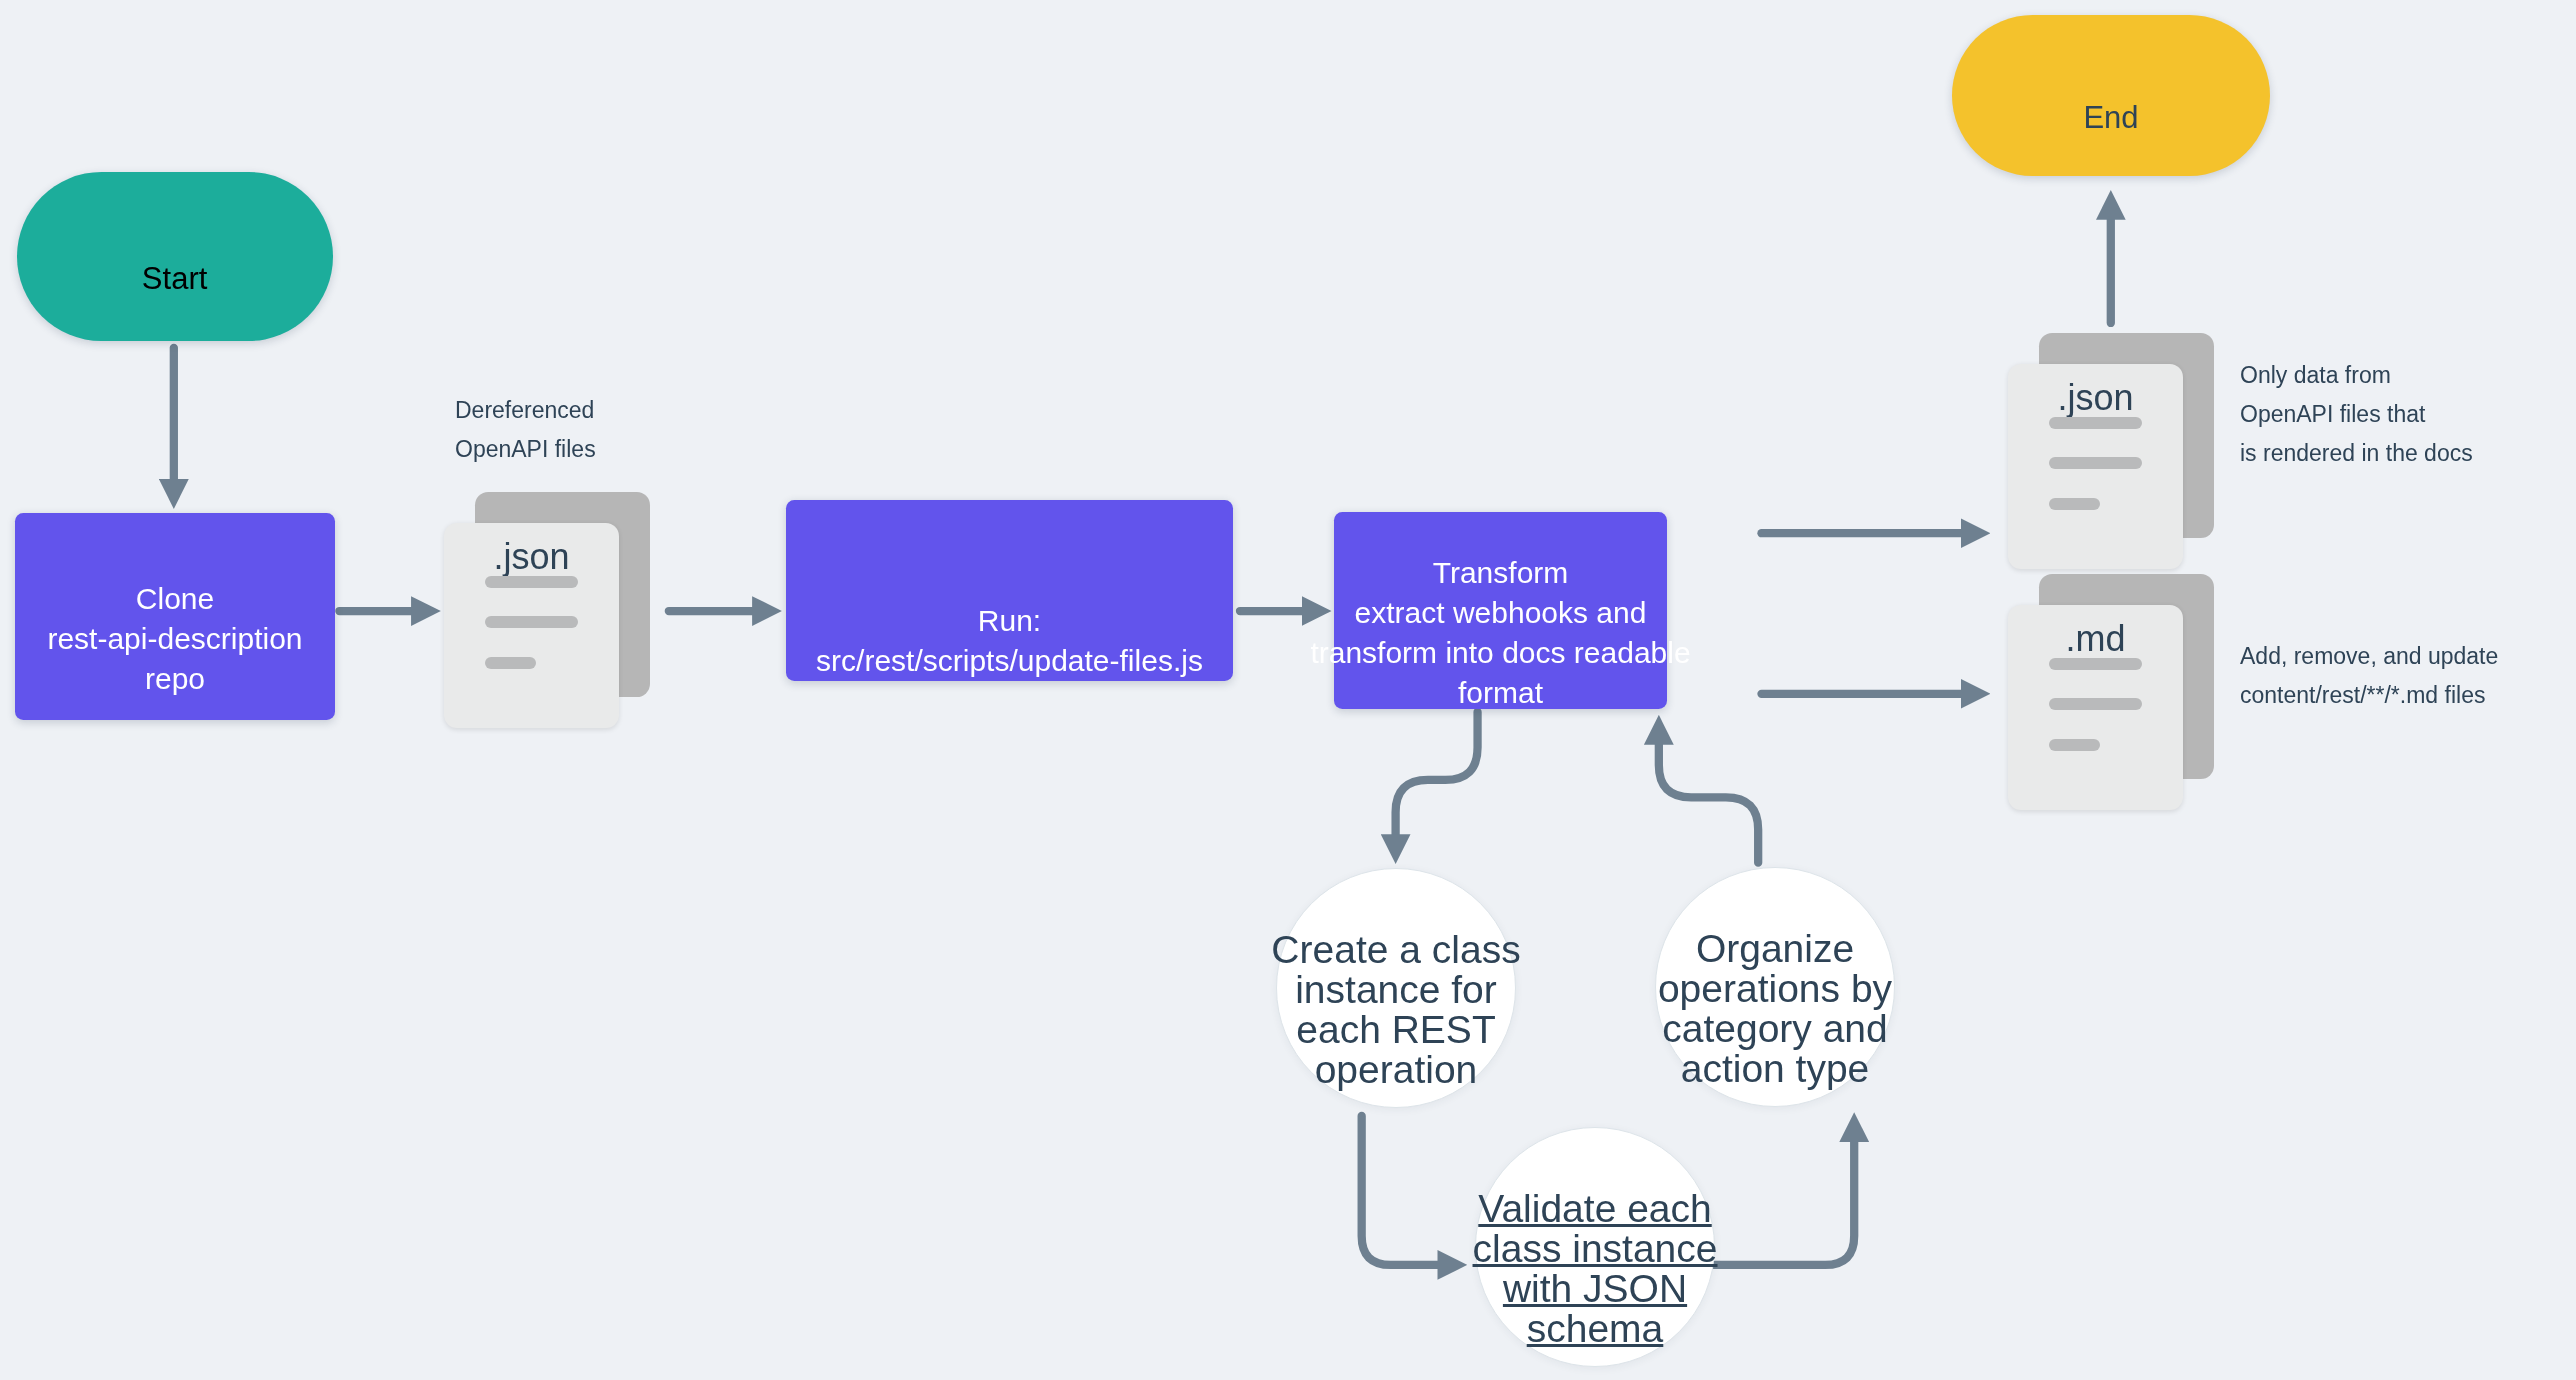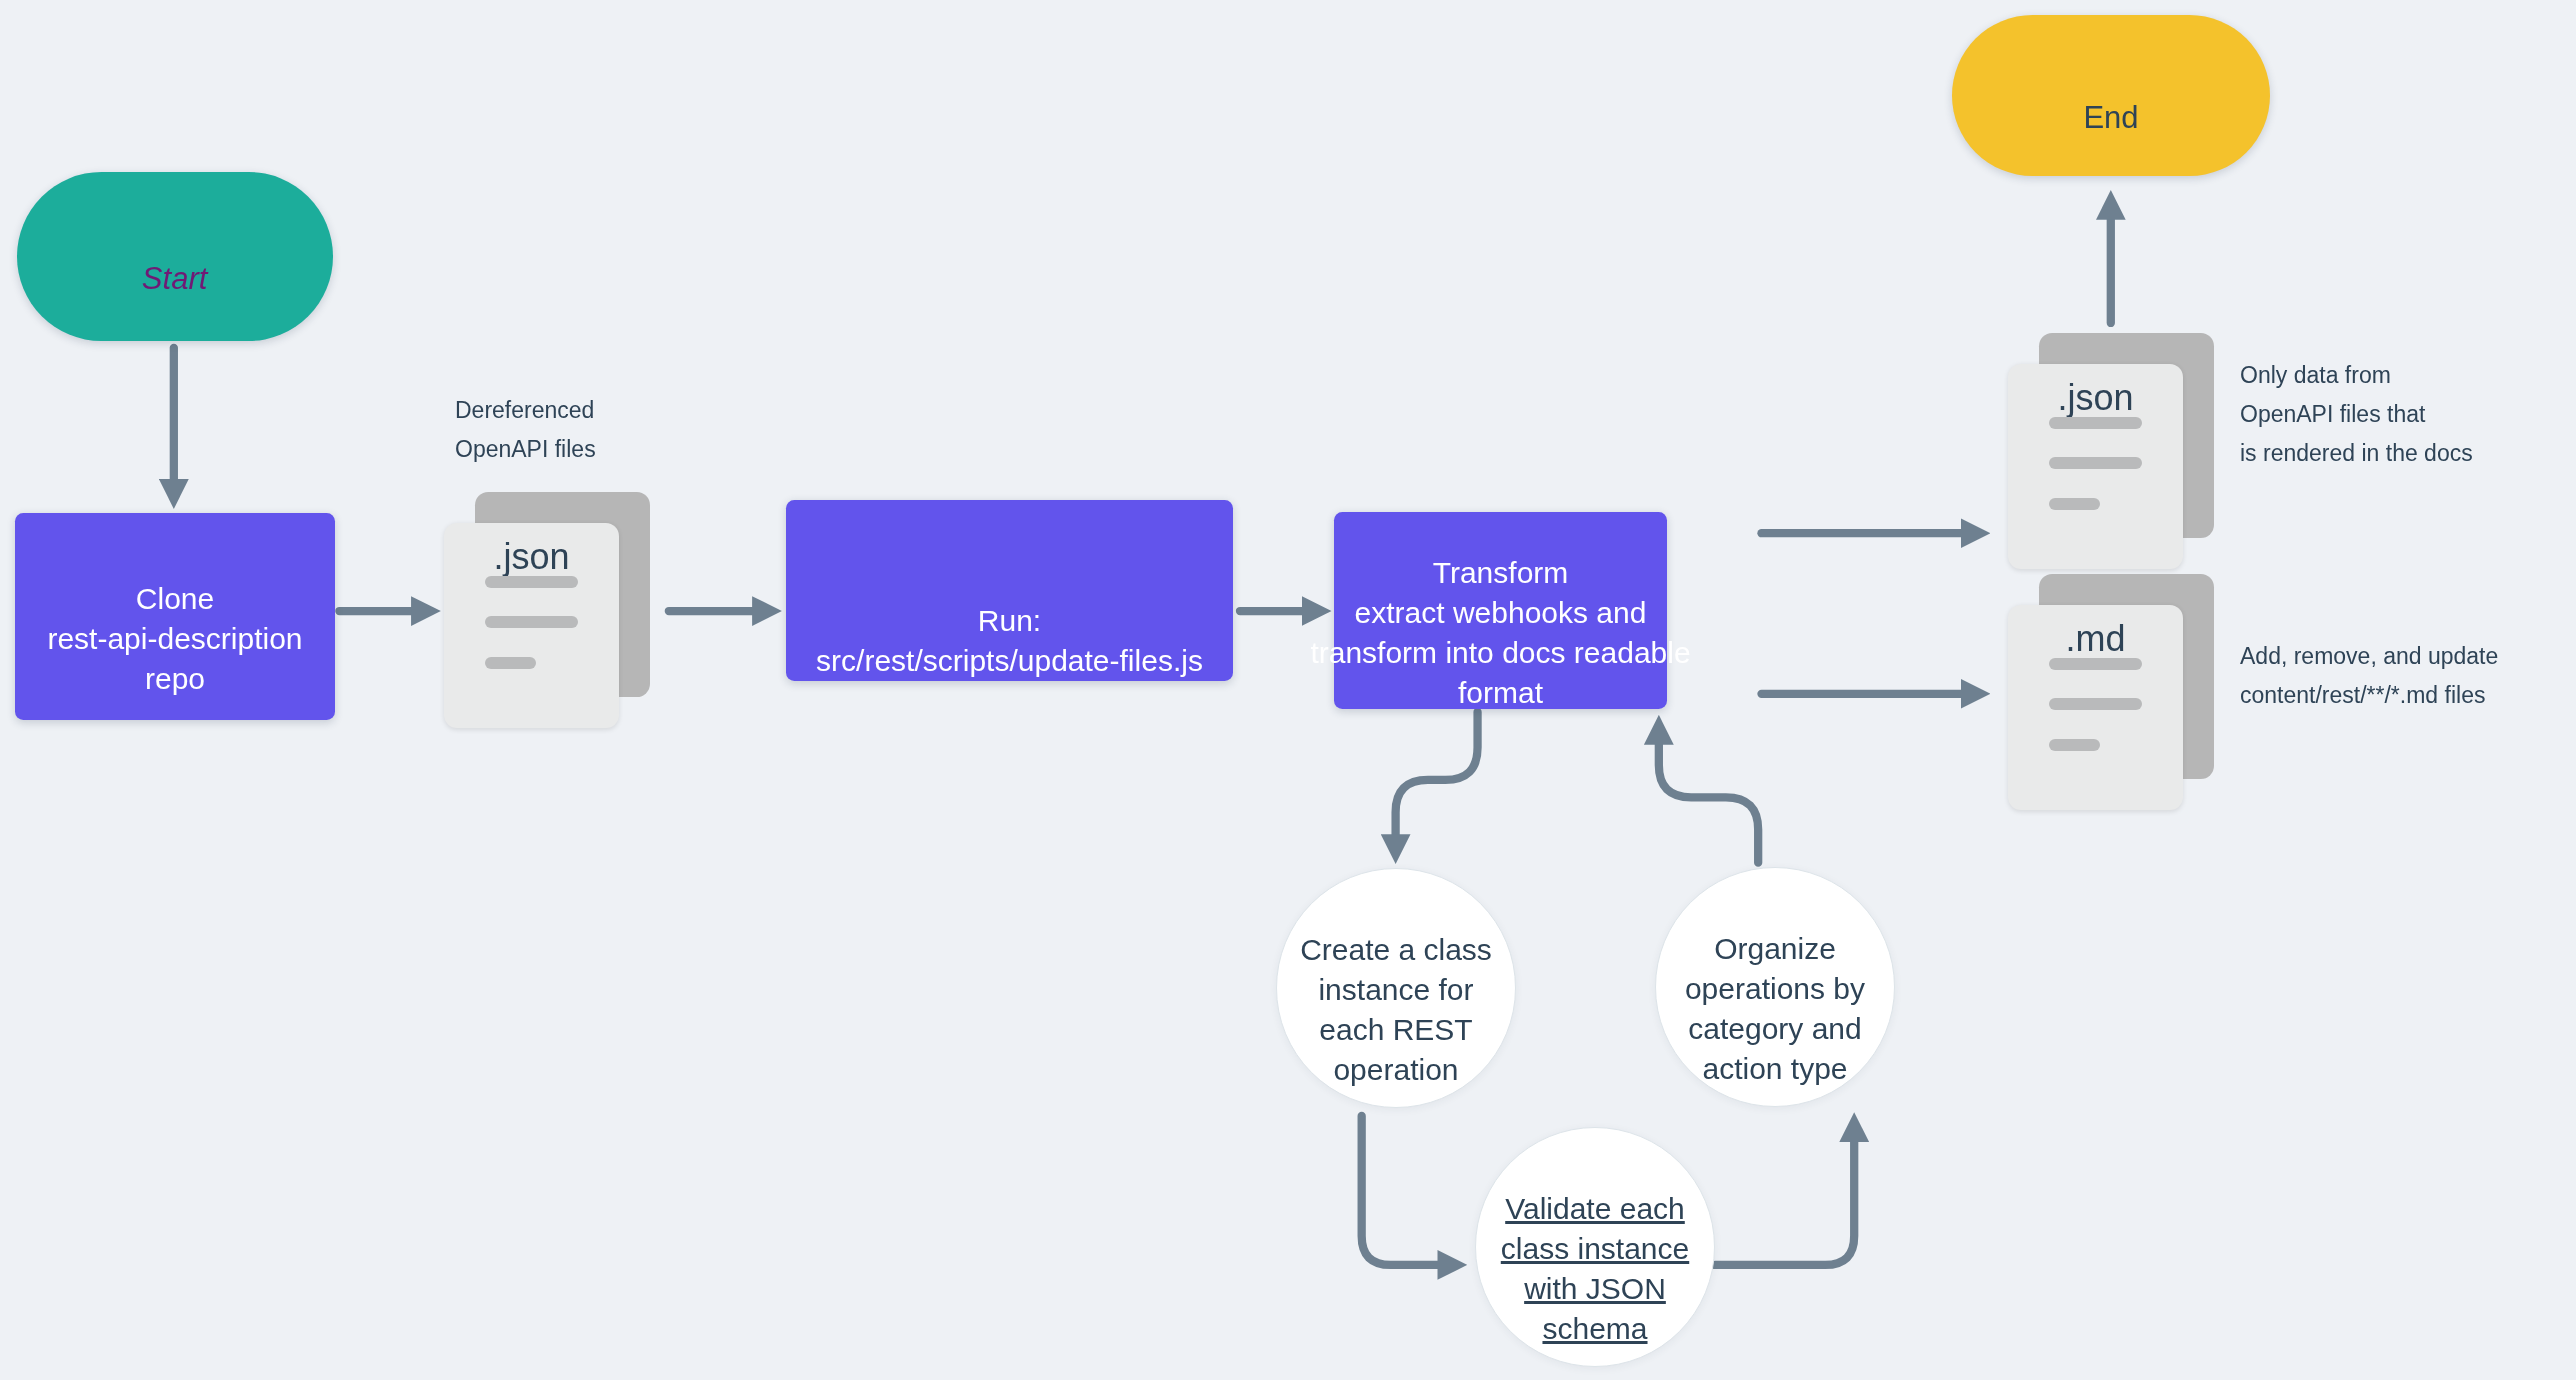--- a/index.html
+++ b/index.html
@@ -20,40 +20,40 @@
   .arrows marker path { fill: var(--arrow, #6e8090); stroke: none; }
 
   .node { position: absolute; display: flex; align-items: center; justify-content: center; text-align: center; }
   .node .lbl { white-space: pre; margin-top: 44px; }
 
   .pill {
     border-radius: 827px;
     font-size: 31px; font-weight: 500;
     box-shadow: 0 2.5px 8.3px rgba(30, 45, 70, 0.18);
   }
-  .pill.start { left: 16.6px; top: 172px; width: 316px; height: 169px; background: var(--teal, #1cad9b); color: #701a75; font-style: italic; }
+  .pill.start { left: 16.6px; top: 172px; width: 316px; height: 169px; background: var(--teal, #1cad9b); color: #000000; }
   .pill.end   { left: 1952px; top: 15px; width: 318px; height: 161px; background: var(--yellow, #f4c22c); color: var(--ink, #2e4356); }
 
   .box {
     background: var(--purple, #6254ec);
     color: #ffffff;
     border-radius: 8.3px;
     font-size: 30px; line-height: 40px; font-weight: 400;
     box-shadow: 0 2.5px 8.3px rgba(30, 45, 70, 0.18);
   }
   .box.clone     { left: 15px;   top: 513px; width: 320px; height: 207px; }
   .box.run       { left: 786px;  top: 500px; width: 447px; height: 181px; align-items: flex-end; }
   .box.transform { left: 1334px; top: 512px; width: 333px; height: 197px; }
 
   .circle {
     background: #ffffff;
     border: 1.7px solid var(--circle-border, #dde4e9);
     border-radius: 50%;
     color: var(--ink, #2e4356);
-    font-size: 30px; line-height: 40px; font-weight: 500;
+    font-size: 39px; line-height: 40px; font-weight: 500;
     box-shadow: 0 1.7px 8.3px rgba(30, 45, 70, 0.06);
   }
   .circle.create   { left: 1276px; top: 868px; width: 238px; height: 238px; }
   .circle.organize { left: 1655px; top: 867px; width: 238px; height: 238px; }
   .circle.validate { left: 1475px; top: 1127px; width: 238px; height: 238px; text-decoration: underline; }
 
   .annotation {
     position: absolute;
     color: var(--ink, #2e4356);
     font-size: 23px; line-height: 39px; font-weight: 500;

